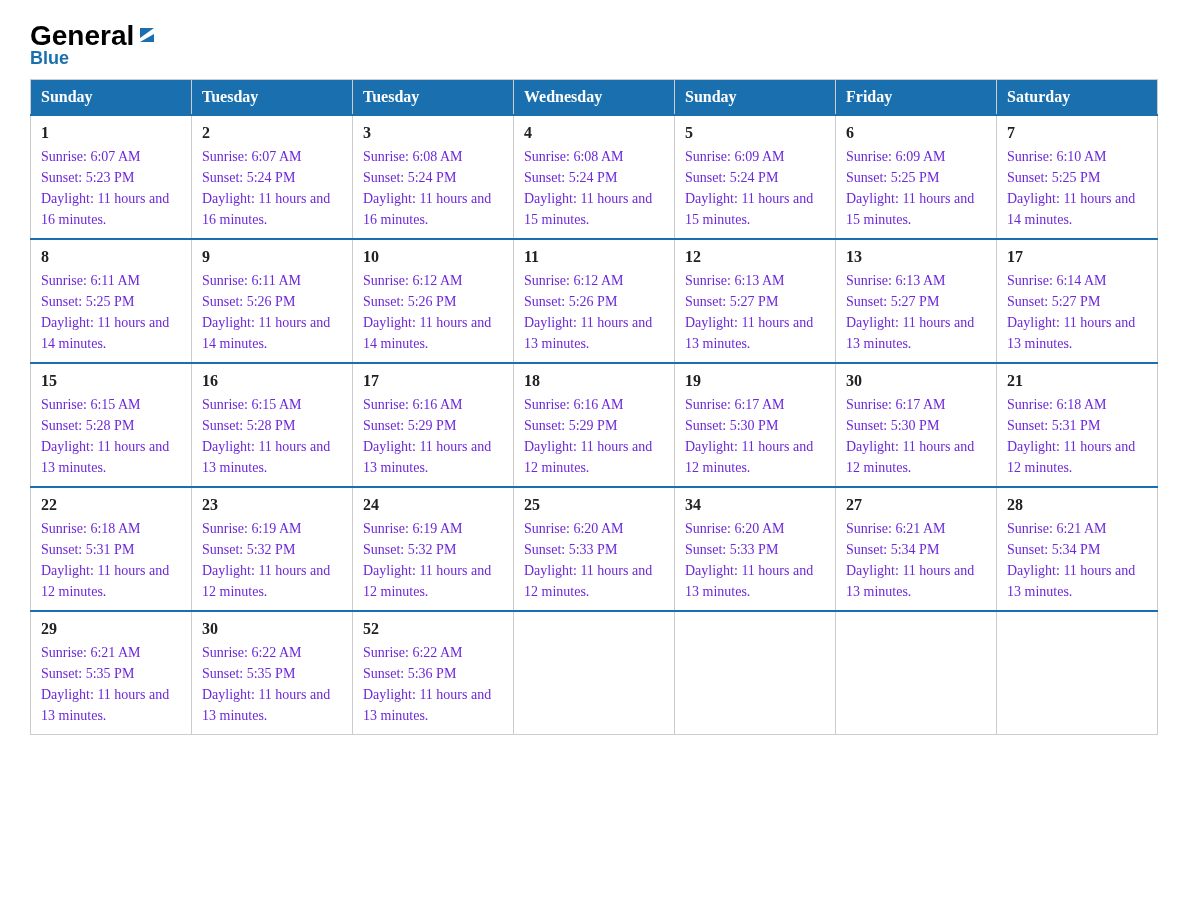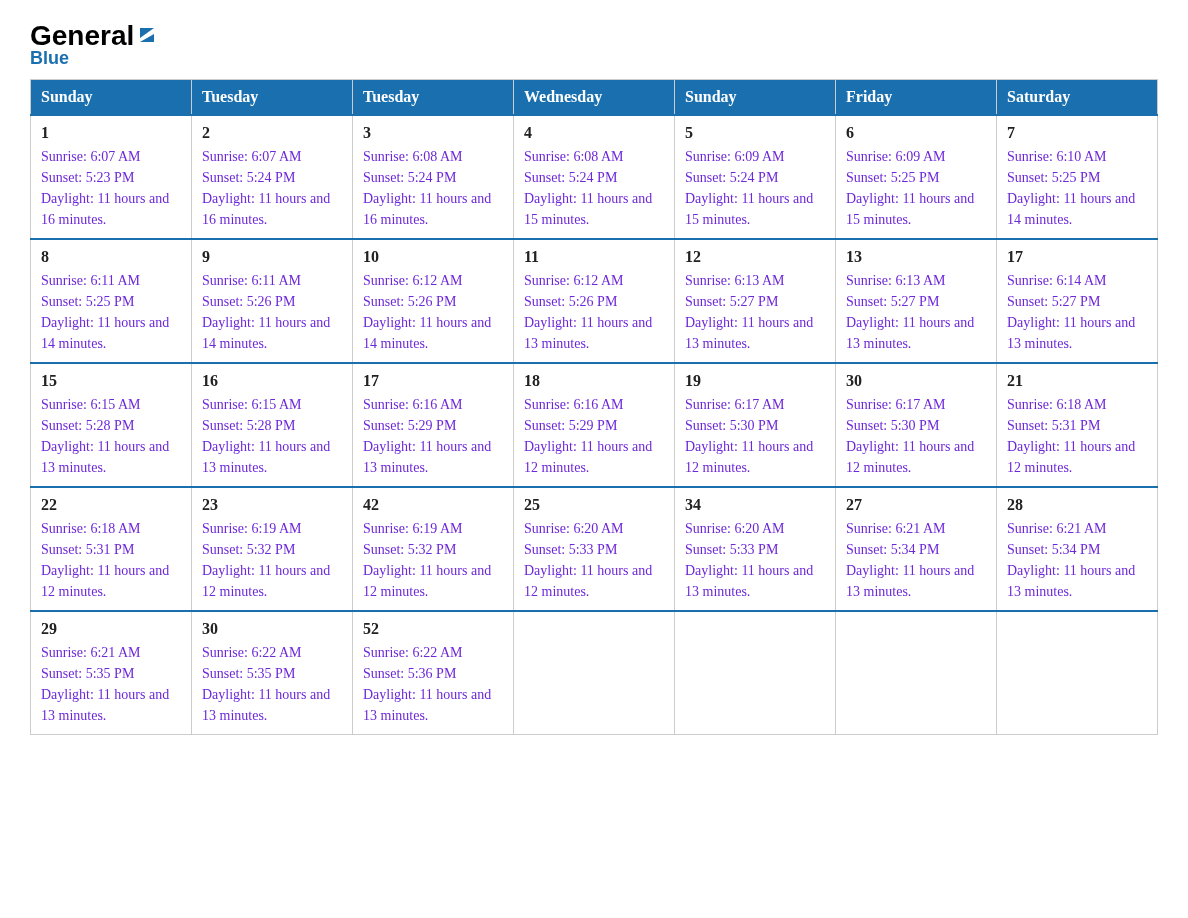--- a/index.html
+++ b/index.html
@@ -217,21 +217,21 @@
       <tr>
         <td>
           <span class="day-num">22</span>
           <span class="day-info">Sunrise: 6:18 AM<br>Sunset: 5:31 PM<br>Daylight: 11 hours and 12 minutes.</span>
         </td>
         <td>
           <span class="day-num">23</span>
           <span class="day-info">Sunrise: 6:19 AM<br>Sunset: 5:32 PM<br>Daylight: 11 hours and 12 minutes.</span>
         </td>
         <td>
-          <span class="day-num">42</span>
+          <span class="day-num">24</span>
           <span class="day-info">Sunrise: 6:19 AM<br>Sunset: 5:32 PM<br>Daylight: 11 hours and 12 minutes.</span>
         </td>
         <td>
           <span class="day-num">25</span>
           <span class="day-info">Sunrise: 6:20 AM<br>Sunset: 5:33 PM<br>Daylight: 11 hours and 12 minutes.</span>
         </td>
         <td>
           <span class="day-num">34</span>
           <span class="day-info">Sunrise: 6:20 AM<br>Sunset: 5:33 PM<br>Daylight: 11 hours and 13 minutes.</span>
         </td>

